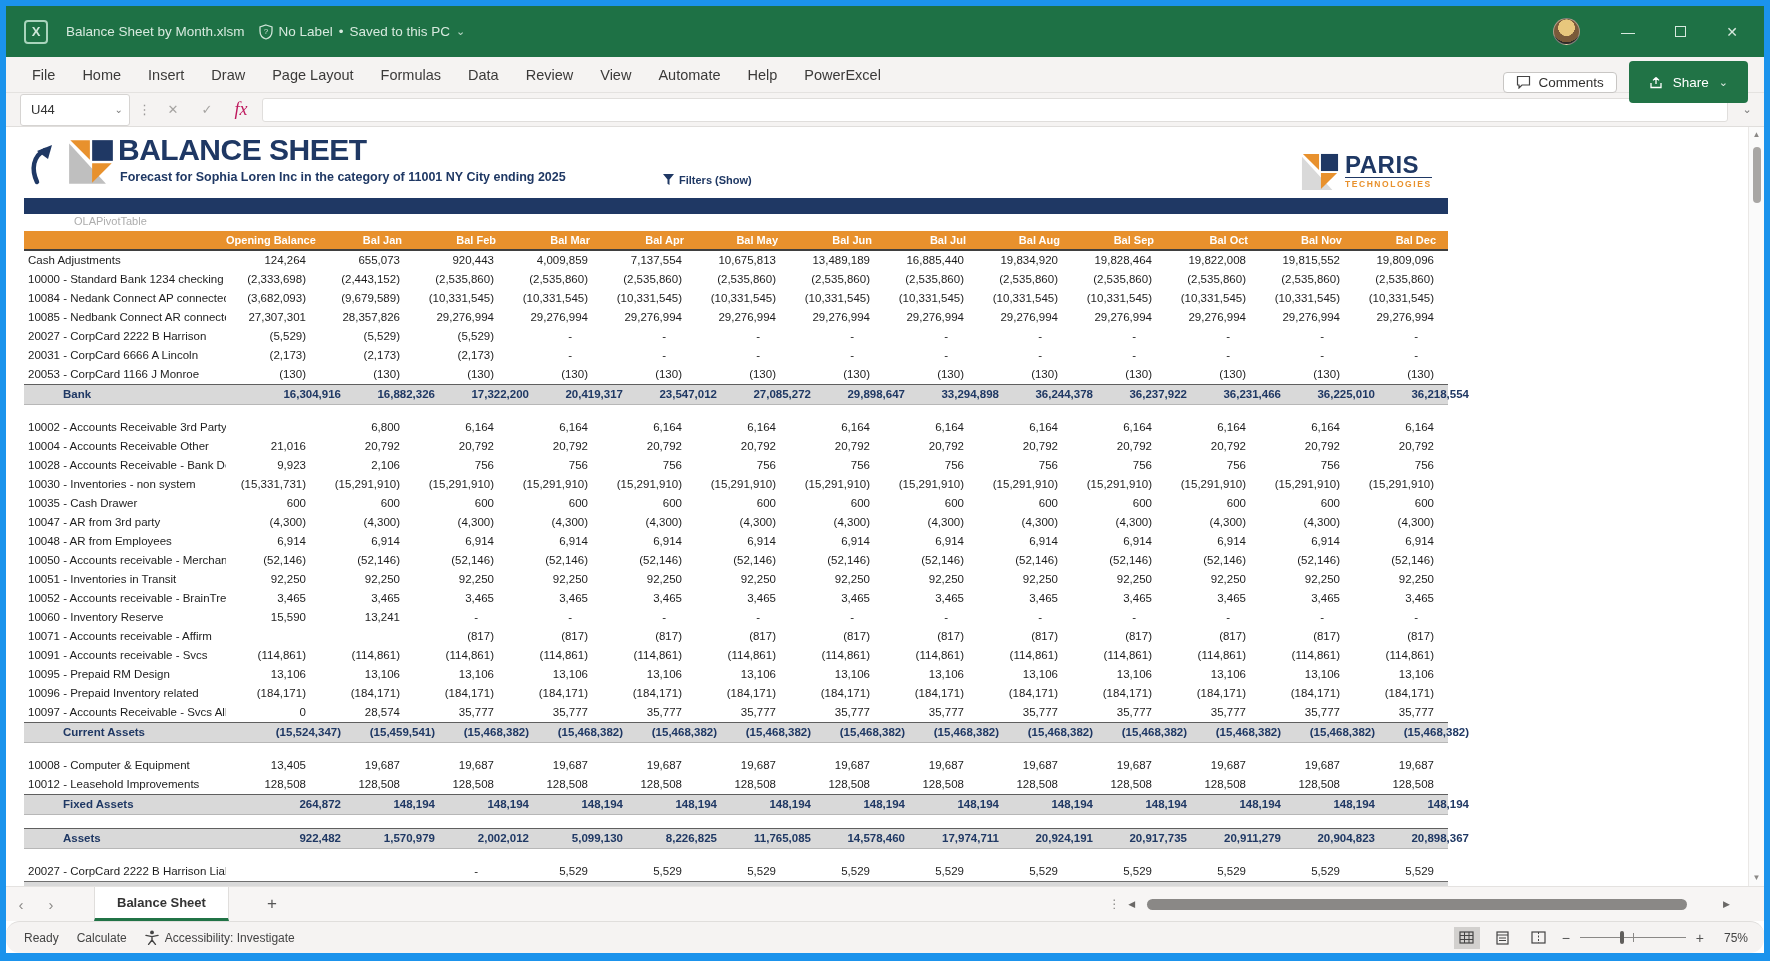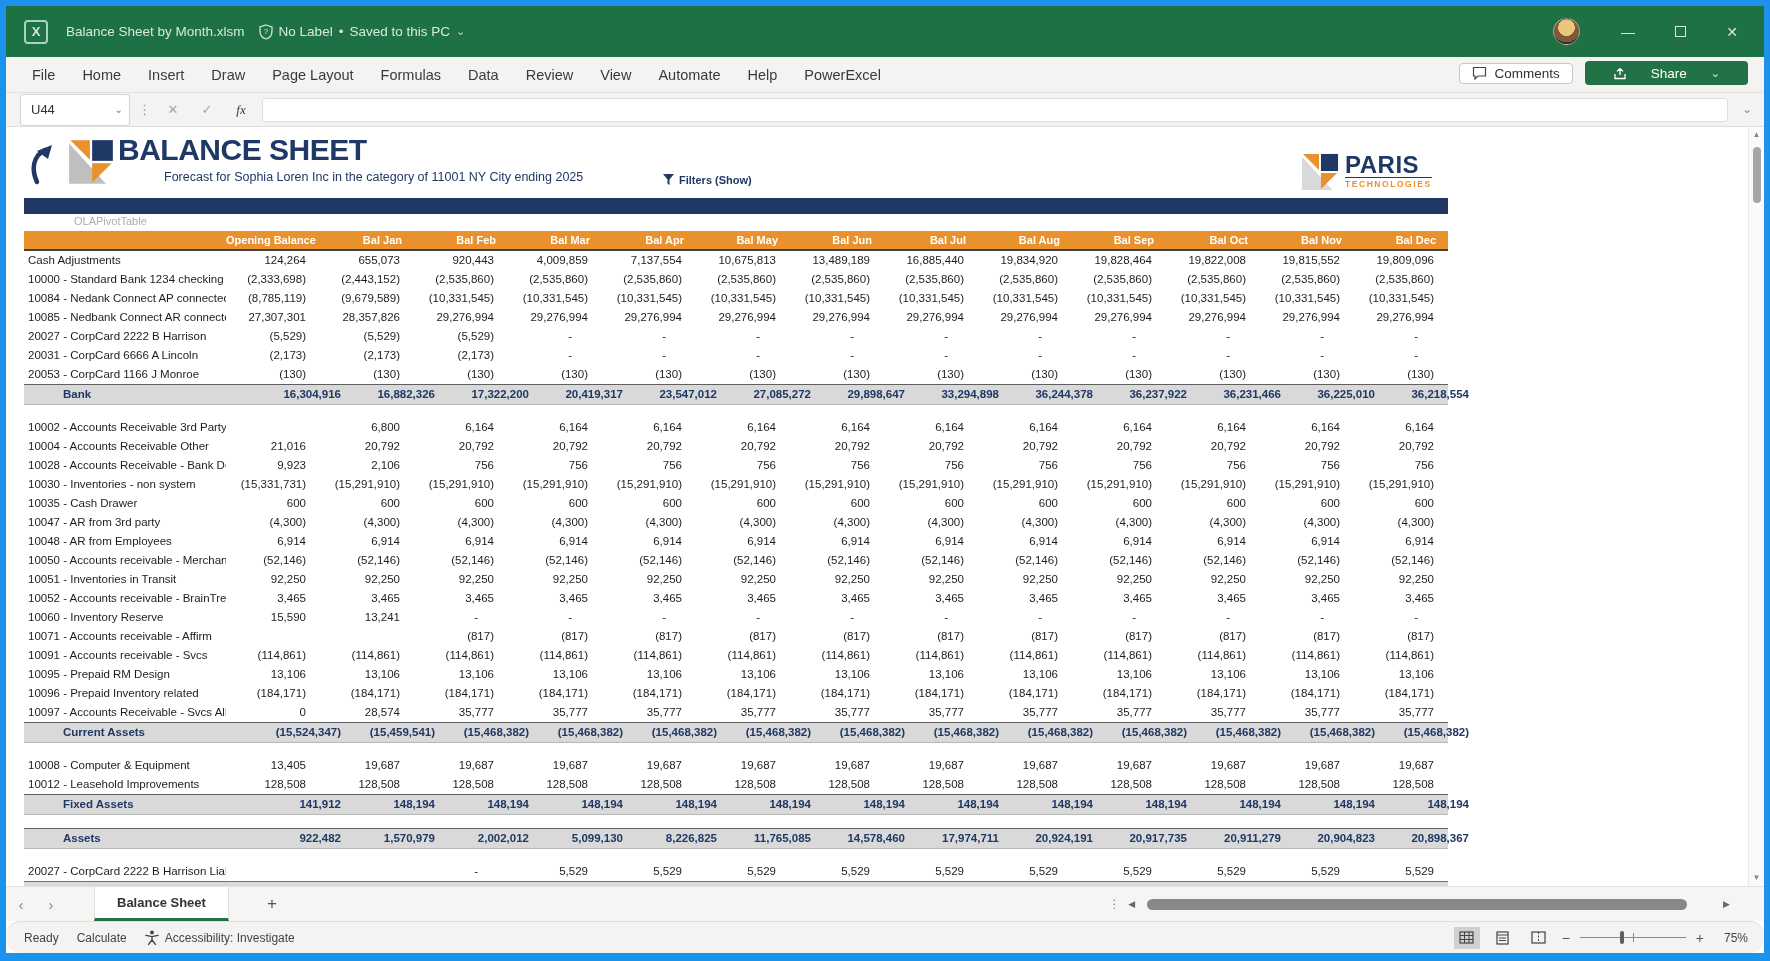--- a/index.html
+++ b/index.html
@@ -17,38 +17,38 @@
   .tb-right { position:absolute; right:10px; top:0; height:51px; display:flex; align-items:center; gap:8px; }
   .avatar { width:27px; height:27px; border-radius:50%; background:radial-gradient(circle at 50% 35%, #E8C77D 0 40%, #7A5A3A 41% 70%, #2E2A26 71%); border:1px solid rgba(255,255,255,.4); margin-right:18px; }
   .winbtn { width:44px; height:40px; display:flex; align-items:center; justify-content:center; color:#D7E9DE; font-size:14px; }
   .maxglyph { width:11px; height:11px; border:1.5px solid #D7E9DE; }
 
   
   .ribbon { height:36px; background:#F5F3F2; display:flex; align-items:center; padding-left:26px; gap:27px; font-size:14.5px; color:#3B3A39; position:relative; flex:none; border-bottom:1px solid #E4E2E0; }
   .rtab { white-space:nowrap; }
   .ribbon-right { position:absolute; right:16px; top:4px; display:flex; gap:12px; align-items:center; }
   .btn-comments { height:21px; border:1px solid #C8C6C4; border-radius:4px; background:#fff; display:flex; align-items:center; gap:7px; padding:0 12px; font-size:13.5px; color:#323130; }
-  .btn-share { height:24px; border-radius:4px; background:#217346; color:#fff; display:flex; align-items:center; gap:24px; padding:0 28px; font-size:13.5px; }
+  .btn-share { height:42px; border-radius:4px; background:#217346; color:#fff; display:flex; align-items:center; gap:10px; padding:0 20px; font-size:13.5px; }
 
   
   .fbar { height:34px; background:#F5F3F2; display:flex; align-items:center; padding:0 6px 0 14px; gap:8px; flex:none; border-bottom:1px solid #E0DEDC; }
   .namebox { width:110px; height:32px; background:#fff; border:1px solid #D6D4D2; border-radius:3px; display:flex; align-items:center; font-size:13px; color:#333; padding-left:10px; justify-content:space-between; }
   .namebox .chev2 { color:#7a7a7a; font-size:10px; padding-right:6px; }
   .fdots { color:#9a9898; letter-spacing:1px; font-size:13px; }
   .ficon { width:26px; text-align:center; color:#A6A4A2; font-size:13px; }
-  .fx { font-family:"Liberation Serif",serif; font-style:italic; color:#404040; font-size:13px; }
+  .fx { font-family:"Liberation Serif",serif; font-style:italic; color:#be185d; font-size:18px; }
   .finput { flex:1; height:24px; background:#fff; border:1px solid #E0DEDC; border-radius:3px; }
   .fexpand { width:22px; text-align:center; color:#7a7a7a; font-size:11px; }
 
   
   .sheet { flex:1; position:relative; background:#fff; overflow:hidden; }
   .back-arrow { position:absolute; left:22px; top:16px; }
   .biglogo { position:absolute; left:62px; top:12px; }
   .rtitle { position:absolute; left:112px; top:6px; font-size:30px; font-weight:bold; letter-spacing:-.5px; color:#1F3864; }
-  .rsub { position:absolute; left:114px; top:43px; font-size:12.5px; font-weight:normal; color:#1F3864;margin-left:44px; }
+  .rsub { position:absolute; left:114px; top:43px; font-size:12.5px; font-weight:bold; color:#1F3864; }
   .filters { position:absolute; left:657px; top:47px; display:flex; gap:5px; align-items:center; font-size:11px; font-weight:bold; color:#1F3864; }
   .paris { position:absolute; left:1295px; top:26px; display:flex; gap:6px; align-items:flex-start; }
   .paris-text .p1 { font-size:24px; font-weight:bold; color:#1F3864; letter-spacing:.5px; line-height:24px; }
   .paris-text .p2 { font-size:8.5px; font-weight:bold; color:#E8912D; letter-spacing:1.55px; border-top:1.5px solid #1F3864; padding-top:1px; }
   .navybar { position:absolute; left:18px; top:71px; width:1424px; height:16px; background:#1F3864; }
   .pivotlbl { position:absolute; left:20px; top:88px; font-size:11px; color:#ADADAD;margin-left:48px; }
 
   
   .btable { position:absolute; left:18px; top:104px; width:1424px; }
   .trow { display:grid; grid-template-columns:202px repeat(13,94px); }
@@ -251,21 +251,21 @@
           <div class="c num">(2,535,860)</div>
           <div class="c num">(2,535,860)</div>
           <div class="c num">(2,535,860)</div>
           <div class="c num">(2,535,860)</div>
           <div class="c num">(2,535,860)</div>
           <div class="c num">(2,535,860)</div>
           <div class="c num">(2,535,860)</div>
         </div>
         <div class="trow t-data">
           <div class="c label">10084 - Nedank Connect AP connected</div>
-          <div class="c num">(8,785,119)</div>
+          <div class="c num">(3,682,093)</div>
           <div class="c num">(9,679,589)</div>
           <div class="c num">(10,331,545)</div>
           <div class="c num">(10,331,545)</div>
           <div class="c num">(10,331,545)</div>
           <div class="c num">(10,331,545)</div>
           <div class="c num">(10,331,545)</div>
           <div class="c num">(10,331,545)</div>
           <div class="c num">(10,331,545)</div>
           <div class="c num">(10,331,545)</div>
           <div class="c num">(10,331,545)</div>
@@ -653,21 +653,21 @@
           <div class="c num">128,508</div>
           <div class="c num">128,508</div>
           <div class="c num">128,508</div>
           <div class="c num">128,508</div>
           <div class="c num">128,508</div>
           <div class="c num">128,508</div>
           <div class="c num">128,508</div>
         </div>
         <div class="trow t-subtotal">
           <div class="c label">Fixed Assets</div>
-          <div class="c num">141,912</div>
+          <div class="c num">264,872</div>
           <div class="c num">148,194</div>
           <div class="c num">148,194</div>
           <div class="c num">148,194</div>
           <div class="c num">148,194</div>
           <div class="c num">148,194</div>
           <div class="c num">148,194</div>
           <div class="c num">148,194</div>
           <div class="c num">148,194</div>
           <div class="c num">148,194</div>
           <div class="c num">148,194</div>

